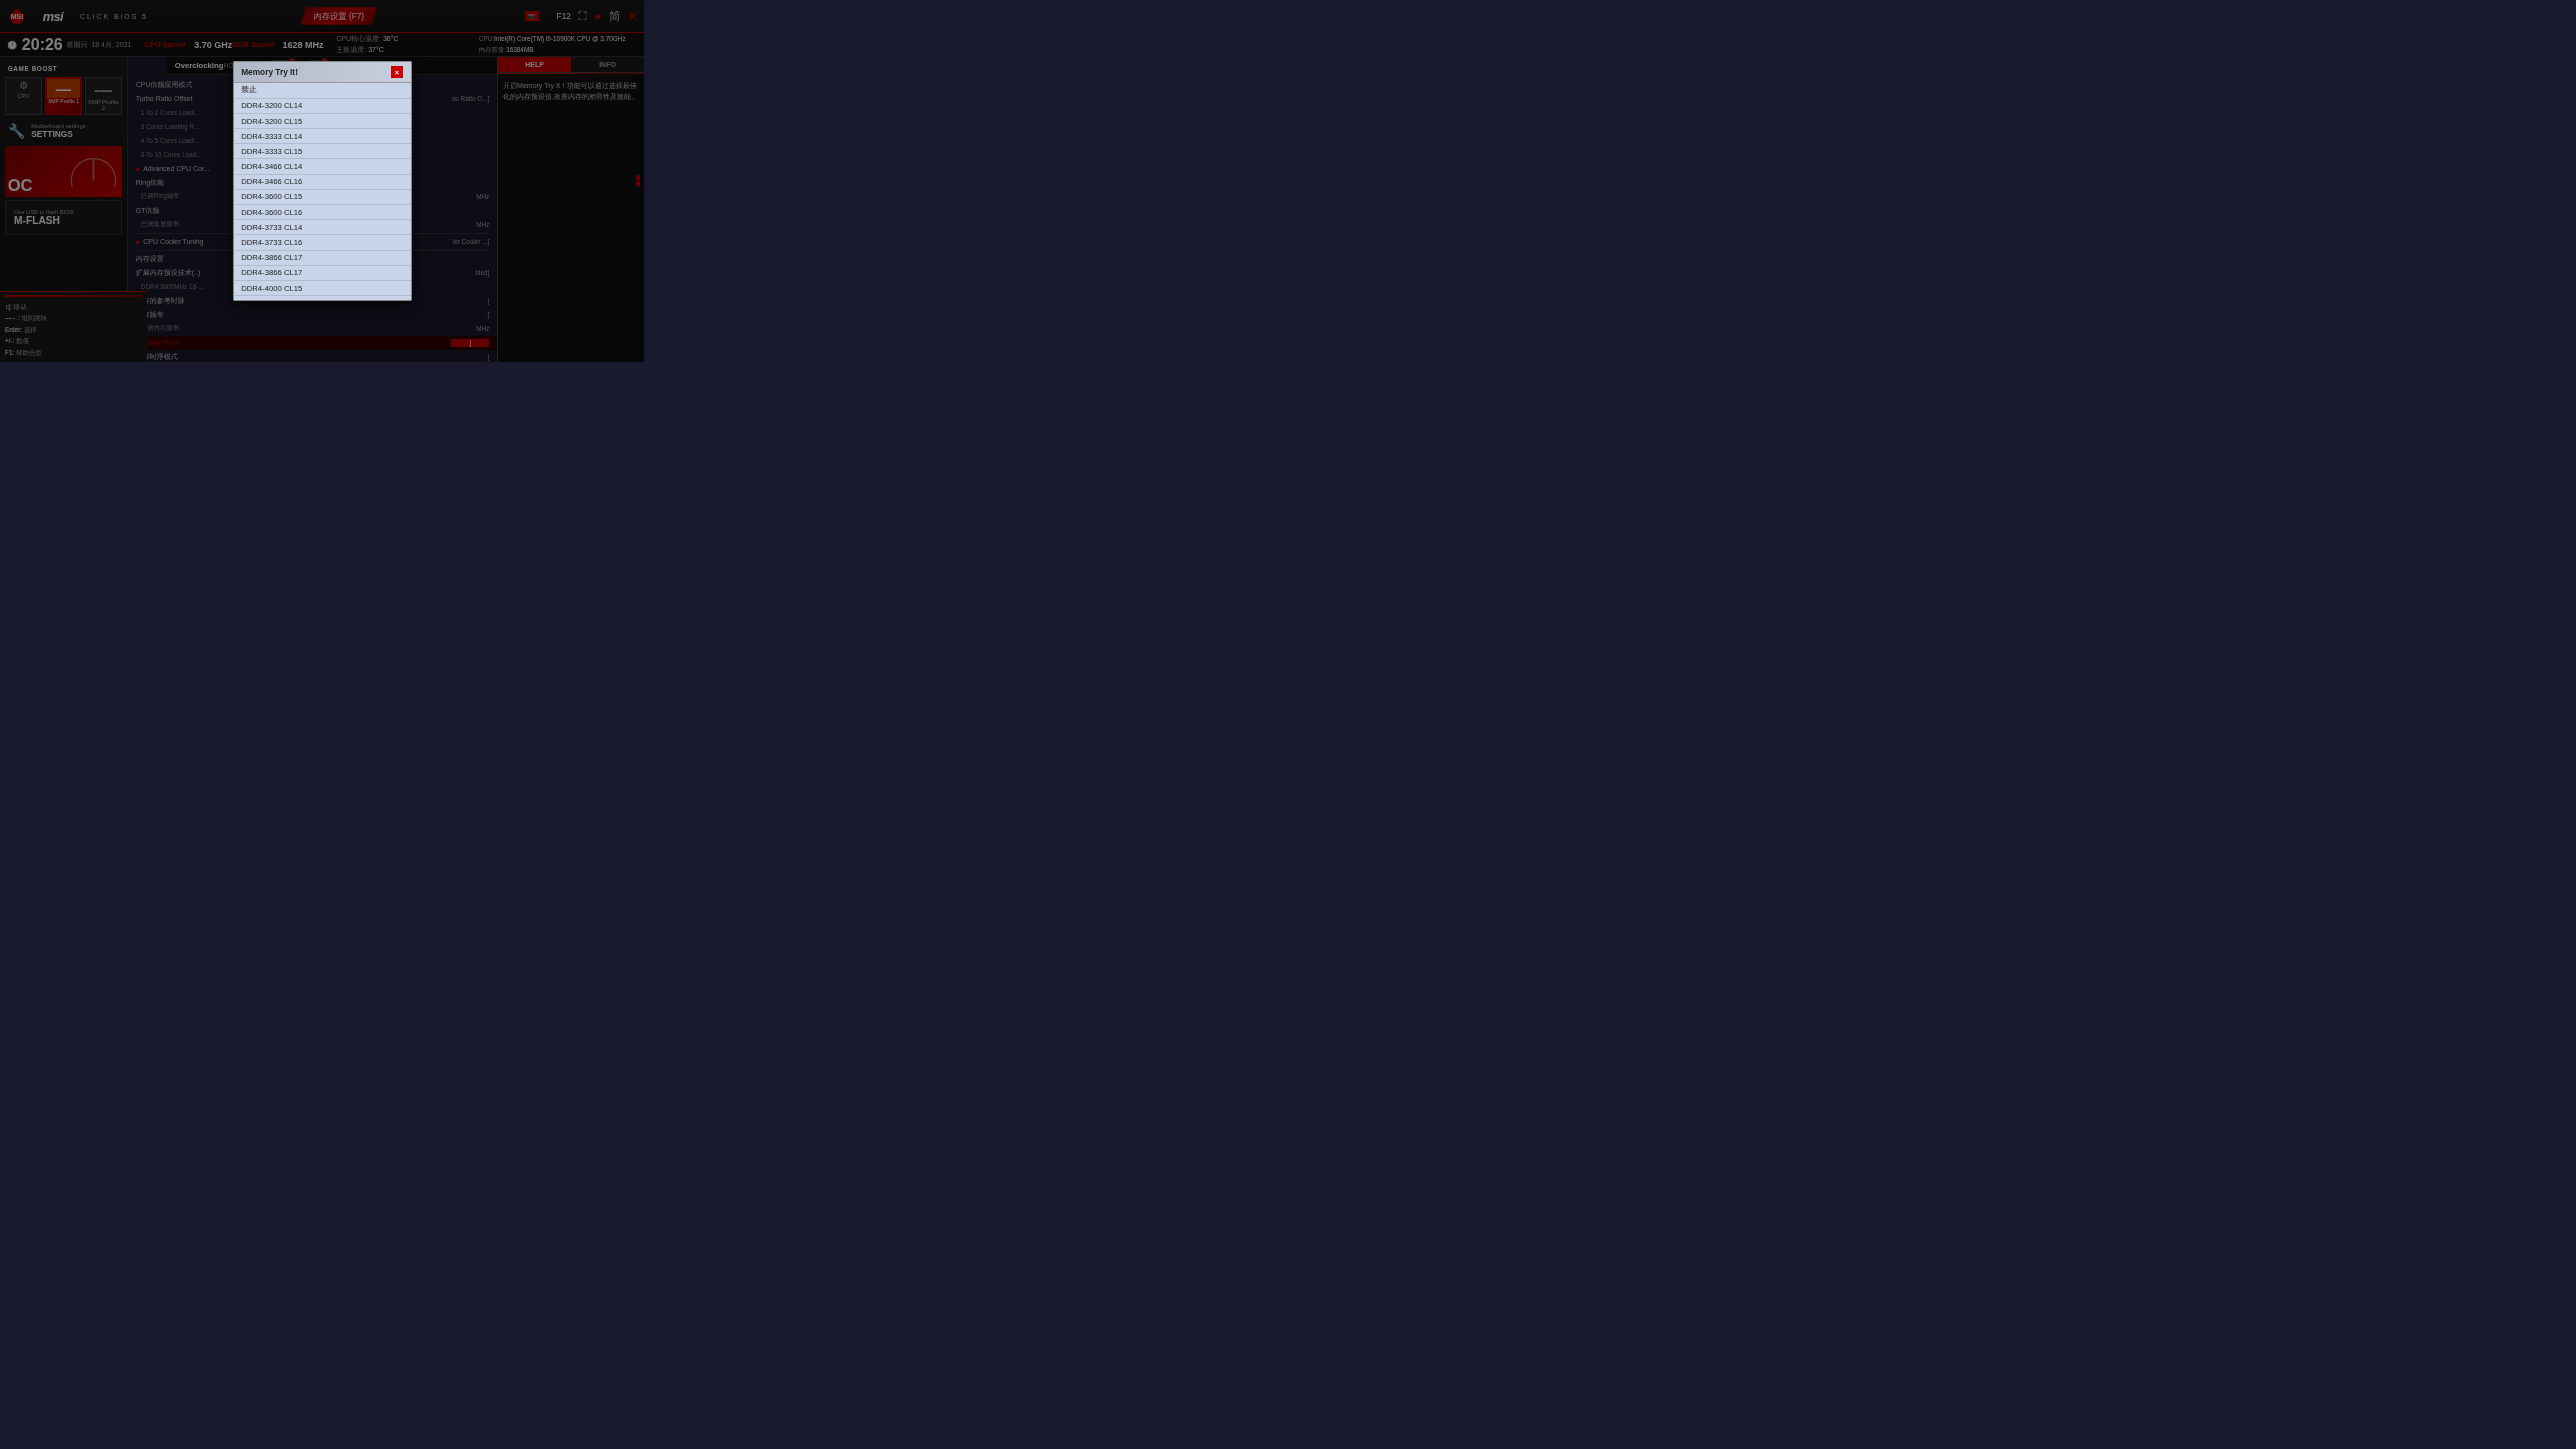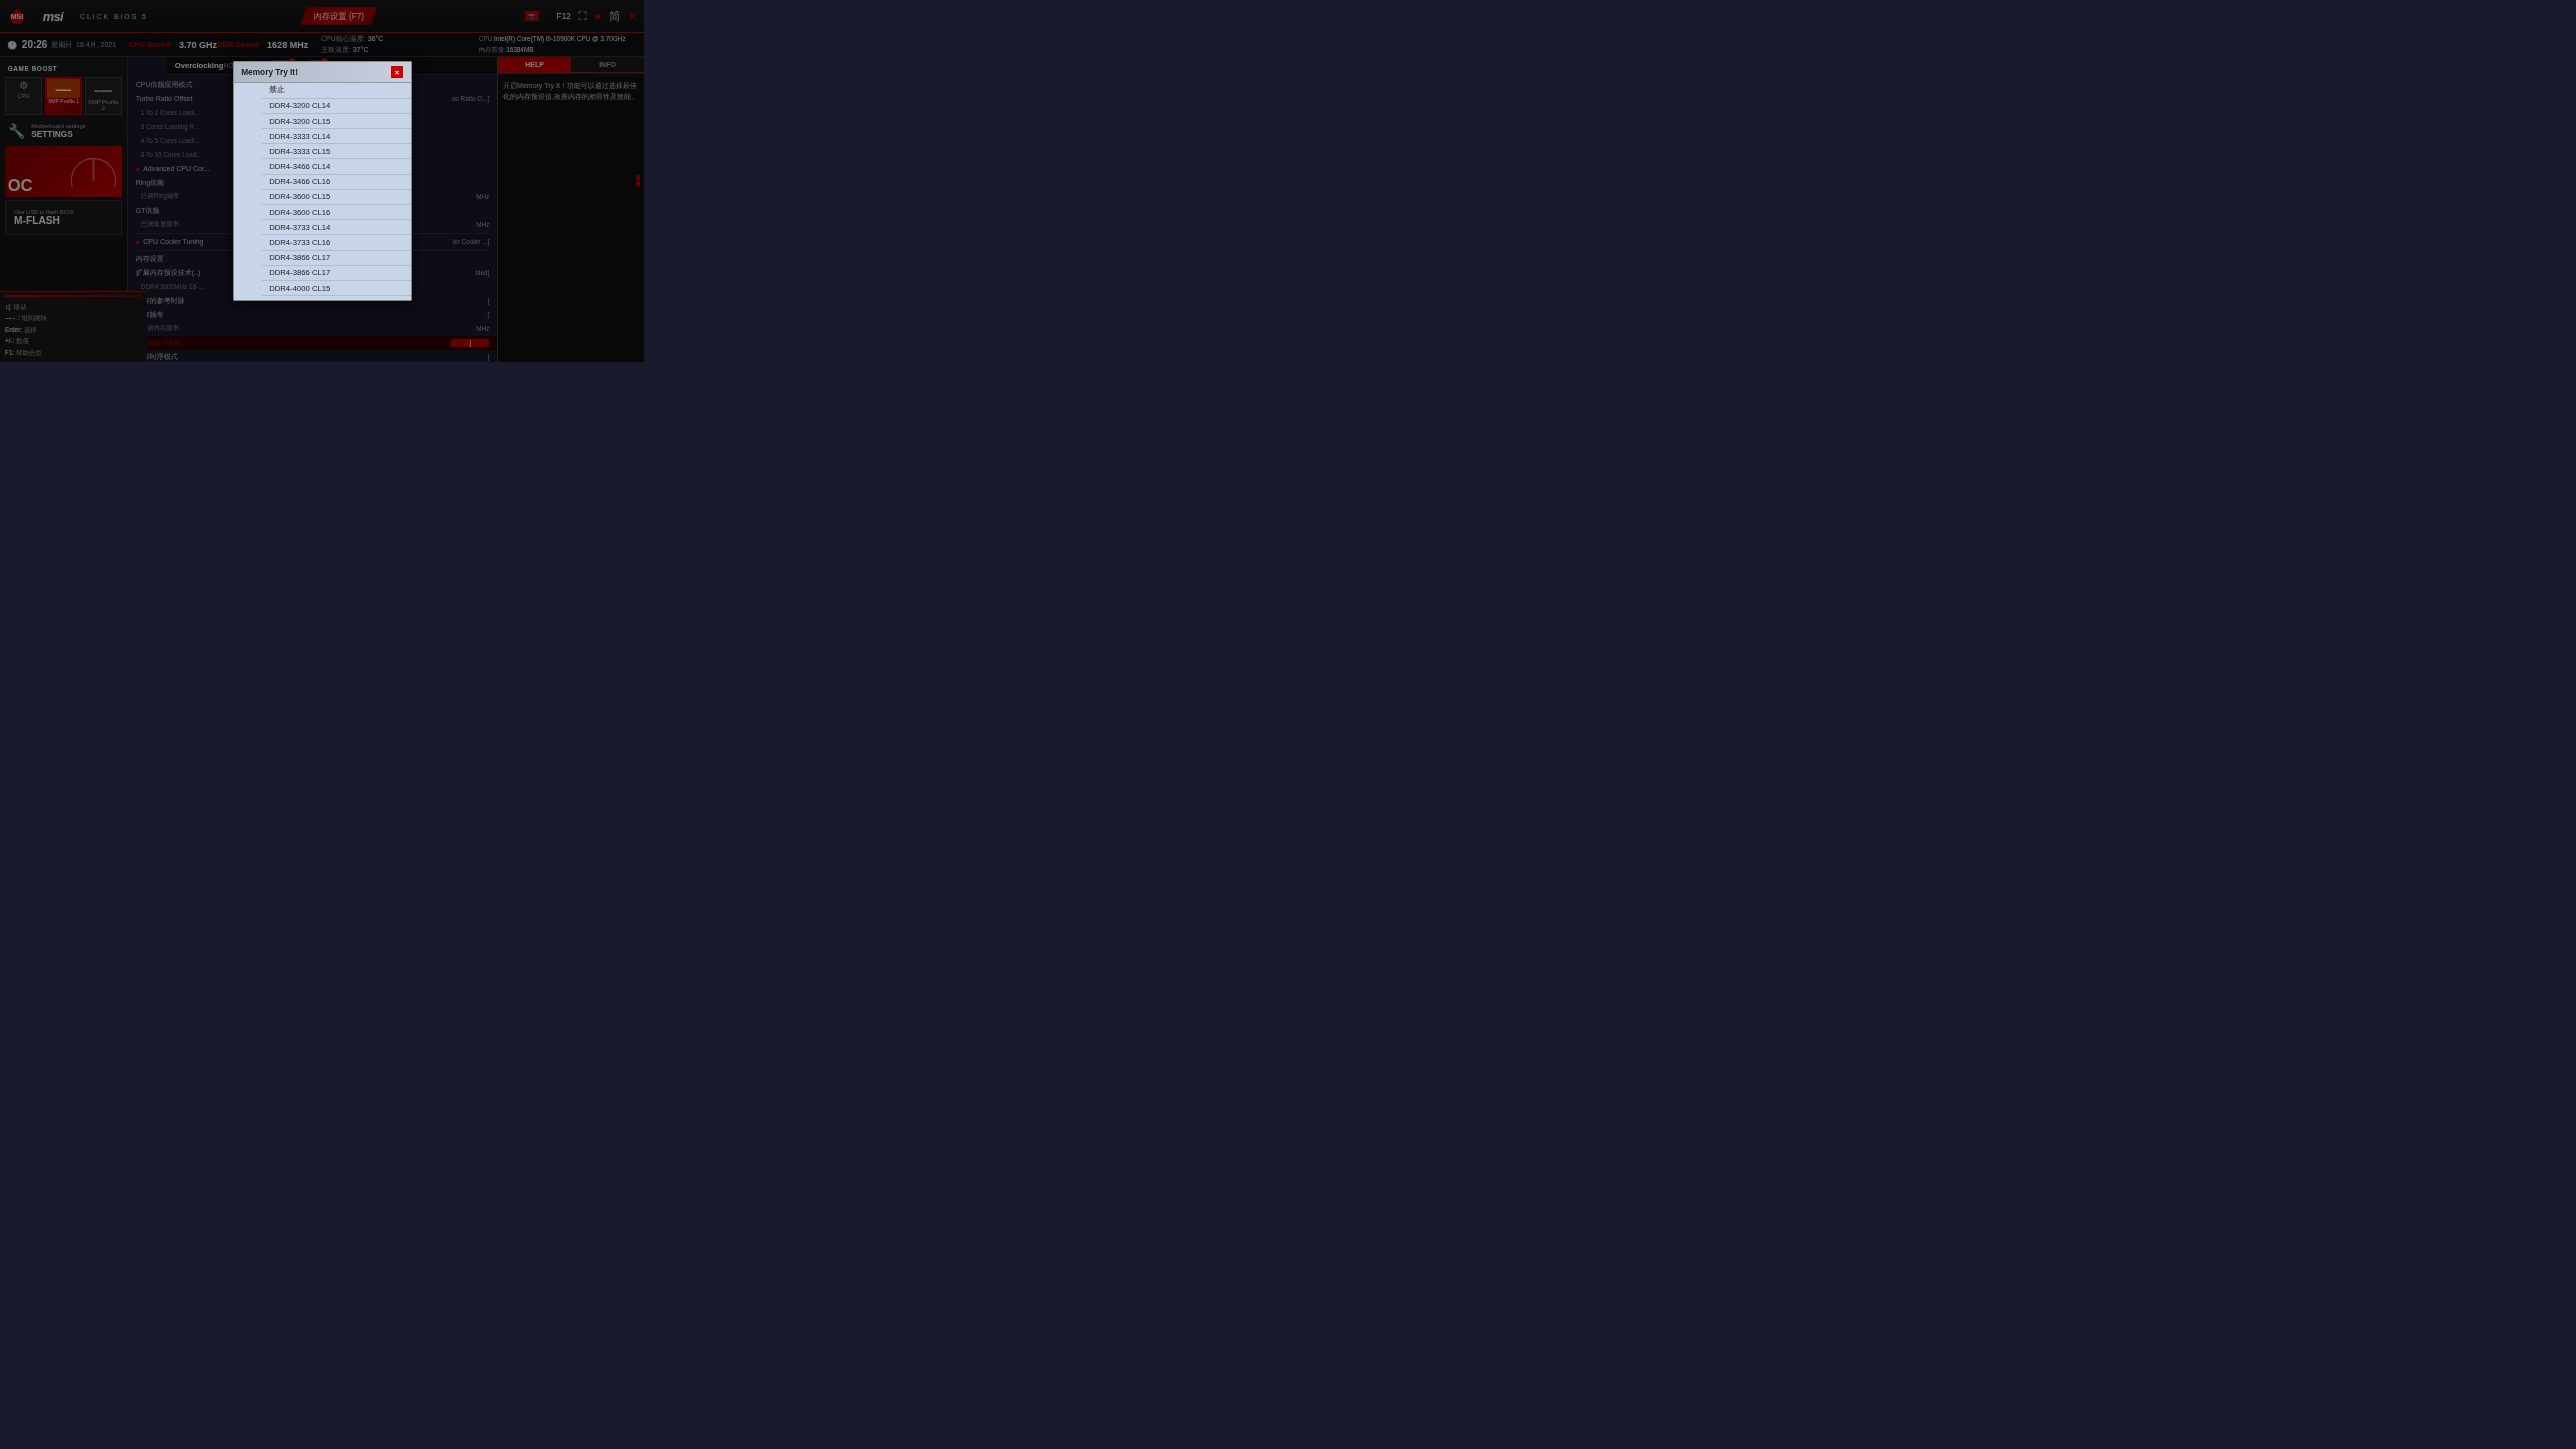--- a/index.html
+++ b/index.html
@@ -73,21 +73,21 @@
       background: #111;
       height: 24px;
       display: flex;
       align-items: center;
       padding: 0 7.7px;
       gap: 12.8px;
       border-bottom: 0.6px solid #333;
     }
     .clock { color: #fff; font-size: 7px; display: flex; align-items: center; gap: 3.8px; }
     .clock-icon { color: #cc0000; font-size: 8.3px; }
-    .time { color: #fff; font-size: 10px; font-weight: bold; }
+    .time { color: #fff; font-size: 16px; font-weight: bold; }
     .date { color: #aaa; font-size: 7px; }
     .speed-info { display: flex; flex-direction: row; }
     .speed-row { display: flex; align-items: center; gap: 5.1px; }
     .speed-label { color: #cc0000; font-size: 7.7px; font-weight: bold; width: 45px; }
     .speed-value { color: #fff; font-size: 9px; font-weight: bold; }
     .temp-info { color: #aaa; font-size: 7px; line-height: 1.5; }
     .board-info { color: #aaa; font-size: 6.4px; line-height: 1.6; margin-left: auto; }
     .board-info span { color: #fff; }
 
     
@@ -283,21 +283,20 @@
       cursor: pointer;
       display: flex;
       align-items: center;
       justify-content: center;
       font-weight: bold;
     }
     .modal-body {
       background: #c8d4e8;
       max-height: 217px;
       overflow-y: auto;
-      padding-left: 28px;
     }
     .modal-item {
       padding: 2.6px 7.7px;
       font-size: 7.7px;
       color: #222;
       cursor: pointer;
       border-bottom: 0.6px solid #b0bcd0;
     }
     .modal-item.disabled-item { color: #555; font-weight: bold; }
 

